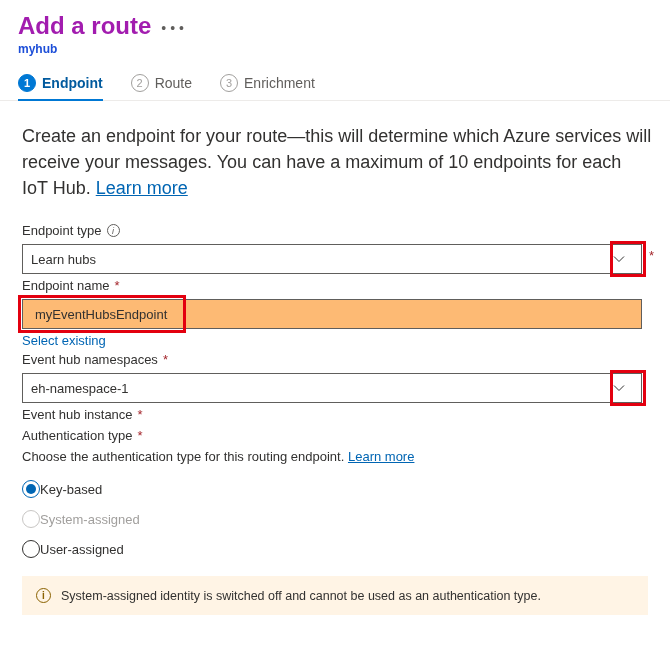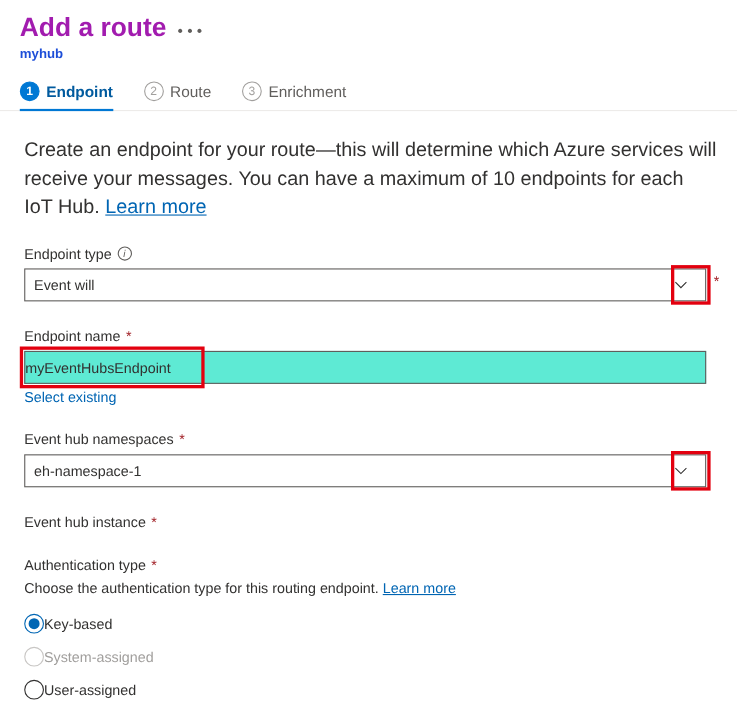--- a/index.html
+++ b/index.html
@@ -18,27 +18,27 @@
   .subtitle { font-size: 12px; color: #1d4ed8; margin-top: 2px; font-weight: bold; }
   .tabs { display: flex; gap: 28px; padding: 14px 18px 0 18px; border-bottom: 1px solid #edebe9; }
   .tab { display: flex; align-items: center; gap: 6px; padding-bottom: 8px; cursor: pointer; position: relative; color: #605e5c; font-size: 14px; }
   .tab.active { color: #005a9e; font-weight: 600; }
   .tab.active::after { content:""; position:absolute; left:0; right:0; bottom:-1px; height:2px; background:#0078d4; }
   .tab-num { width:18px; height:18px; border-radius:50%; border:1px solid #a19f9d; display:flex; align-items:center; justify-content:center; font-size:11px; color:#a19f9d; }
   .tab.active .tab-num { background:#0078d4; border-color:#0078d4; color:#fff; }
   .body { padding: 22px 18px 14px 22px; }
   .intro { font-size: 18px; color: #323130; line-height: 1.45; margin-bottom: 22px; }
   .link { color:#0065b3; text-decoration: underline; cursor:pointer; }
-  .field { margin-bottom: 24px; }
+  .field { margin-bottom: 4px; }
   .label-row { display:flex; align-items:center; gap:5px; font-size:13px; margin-bottom:6px; color:#323130; }
   .req { color:#a4262c; }
   .info-icon { width:13px; height:13px; border:1px solid #605e5c; border-radius:50%; display:inline-flex; align-items:center; justify-content:center; font-size:9px; font-style:italic; color:#605e5c; }
   .select-wrap, .input-wrap { position:relative; width:620px; }
   .select { width:100%; height:30px; border:1px solid #605e5c; padding:0 8px; font-size:13px; color:#323130; display:flex; align-items:center; justify-content:space-between; background:#fff; }
-  .input { width:100%; height:30px; border:1px solid #605e5c; padding:0 0; font-size:13px; color:#323130; background:#5eead4; }
+  .input { width:100%; height:30px; border:1px solid #605e5c; padding:0 12px; font-size:13px; color:#323130; background:#fdba74; }
   .chevron { width:28px; height:28px; display:flex; align-items:center; justify-content:center; }
   .chevron svg { width:12px; height:12px; }
   .red-box { position:absolute; right:-4px; top:-3px; width:36px; height:36px; border:3px solid #e3000f; pointer-events:none; }
   .red-box-input { position:absolute; left:-4px; top:-4px; width:168px; height:38px; border:3px solid #e3000f; pointer-events:none; }
   .req-after { position:absolute; right:-12px; top:4px; color:#a4262c; font-size:13px; }
   .below-link { font-size:13px; color:#0065b3; margin-top:4px; cursor:pointer; }
   .auth-desc { font-size:13px; margin:4px 0 16px 0; }
   .radio-group { display:flex; flex-direction:column; gap:12px; margin-bottom:18px; }
   .radio-row { display:flex; align-items:center; gap:0; font-size:13px; }
   .radio-outer { width:18px; height:18px; border:1px solid #323130; border-radius:50%; display:flex; align-items:center; justify-content:center; }
@@ -81,21 +81,21 @@
     <span>Create an endpoint for your route—this will determine which Azure services will receive your messages. You can have a maximum of 10 endpoints for each IoT Hub. </span><span class="link">Learn more</span>
   </p>
 
   <div class="field">
     <div class="label-row">
       <span>Endpoint type</span>
       <span class="info-icon">i</span>
     </div>
     <div class="select-wrap">
       <div class="select">
-        <span>Event will</span>
+        <span>Learn hubs</span>
         <span class="chevron">
           <svg viewBox="0 0 12 12">
               <path d="M1 3.5 L6 8.5 L11 3.5" stroke="#323130" stroke-width="1" fill="none"></path>
             </svg>
         </span>
       </div>
       <div class="red-box"></div>
       <span class="req-after">*</span>
     </div>
   </div>

